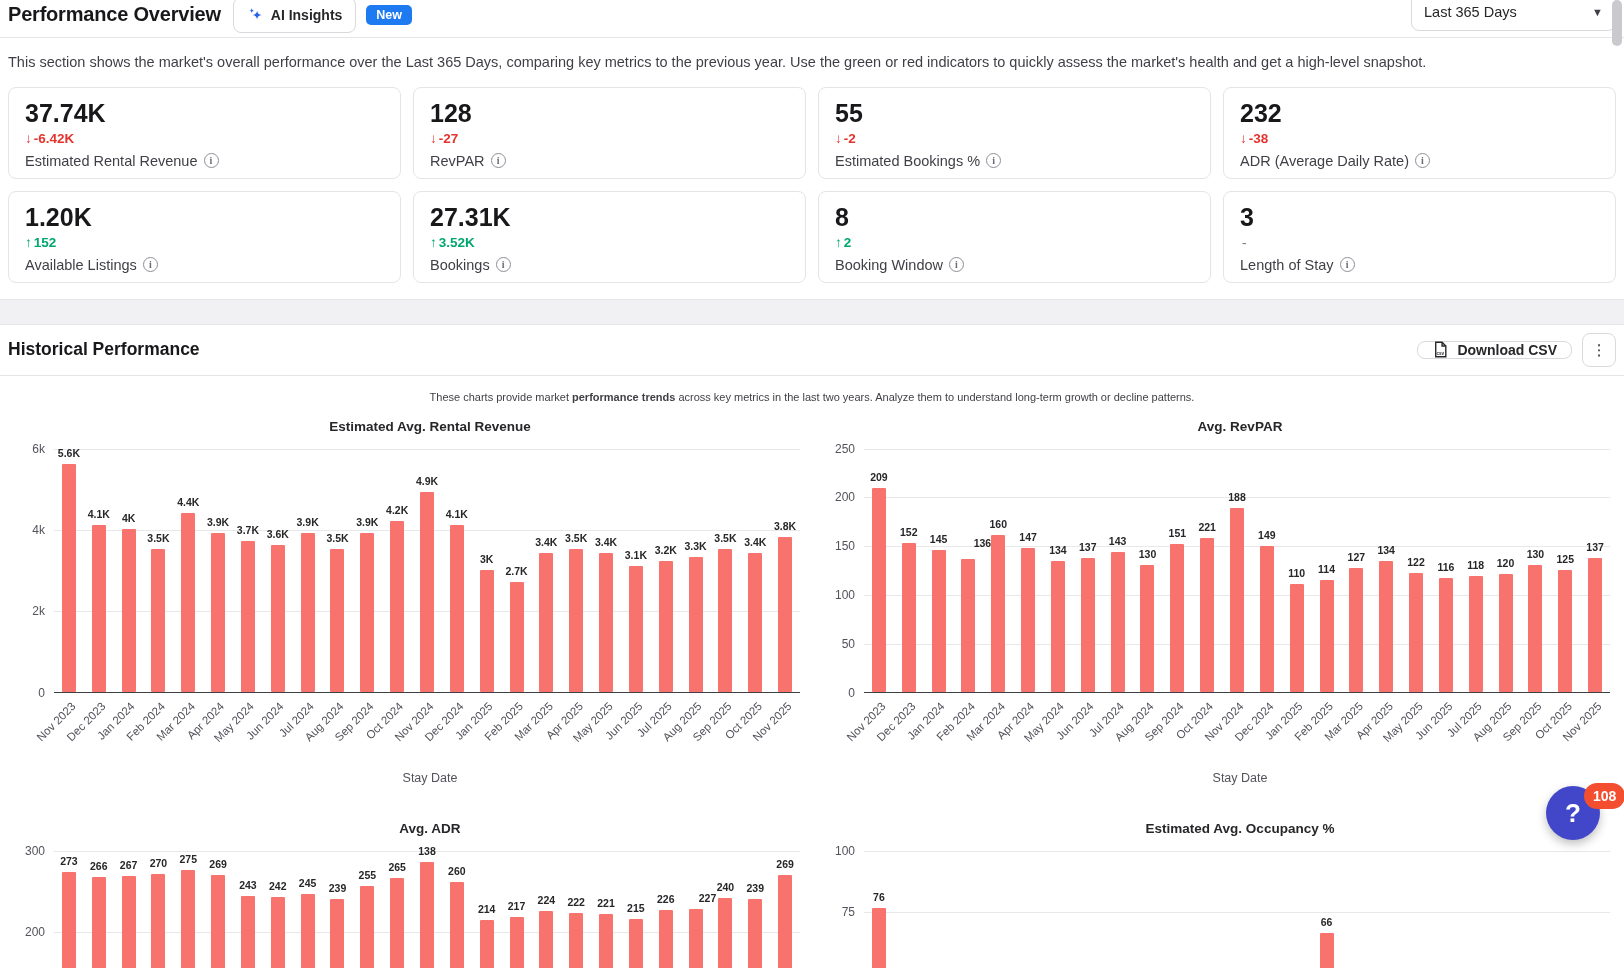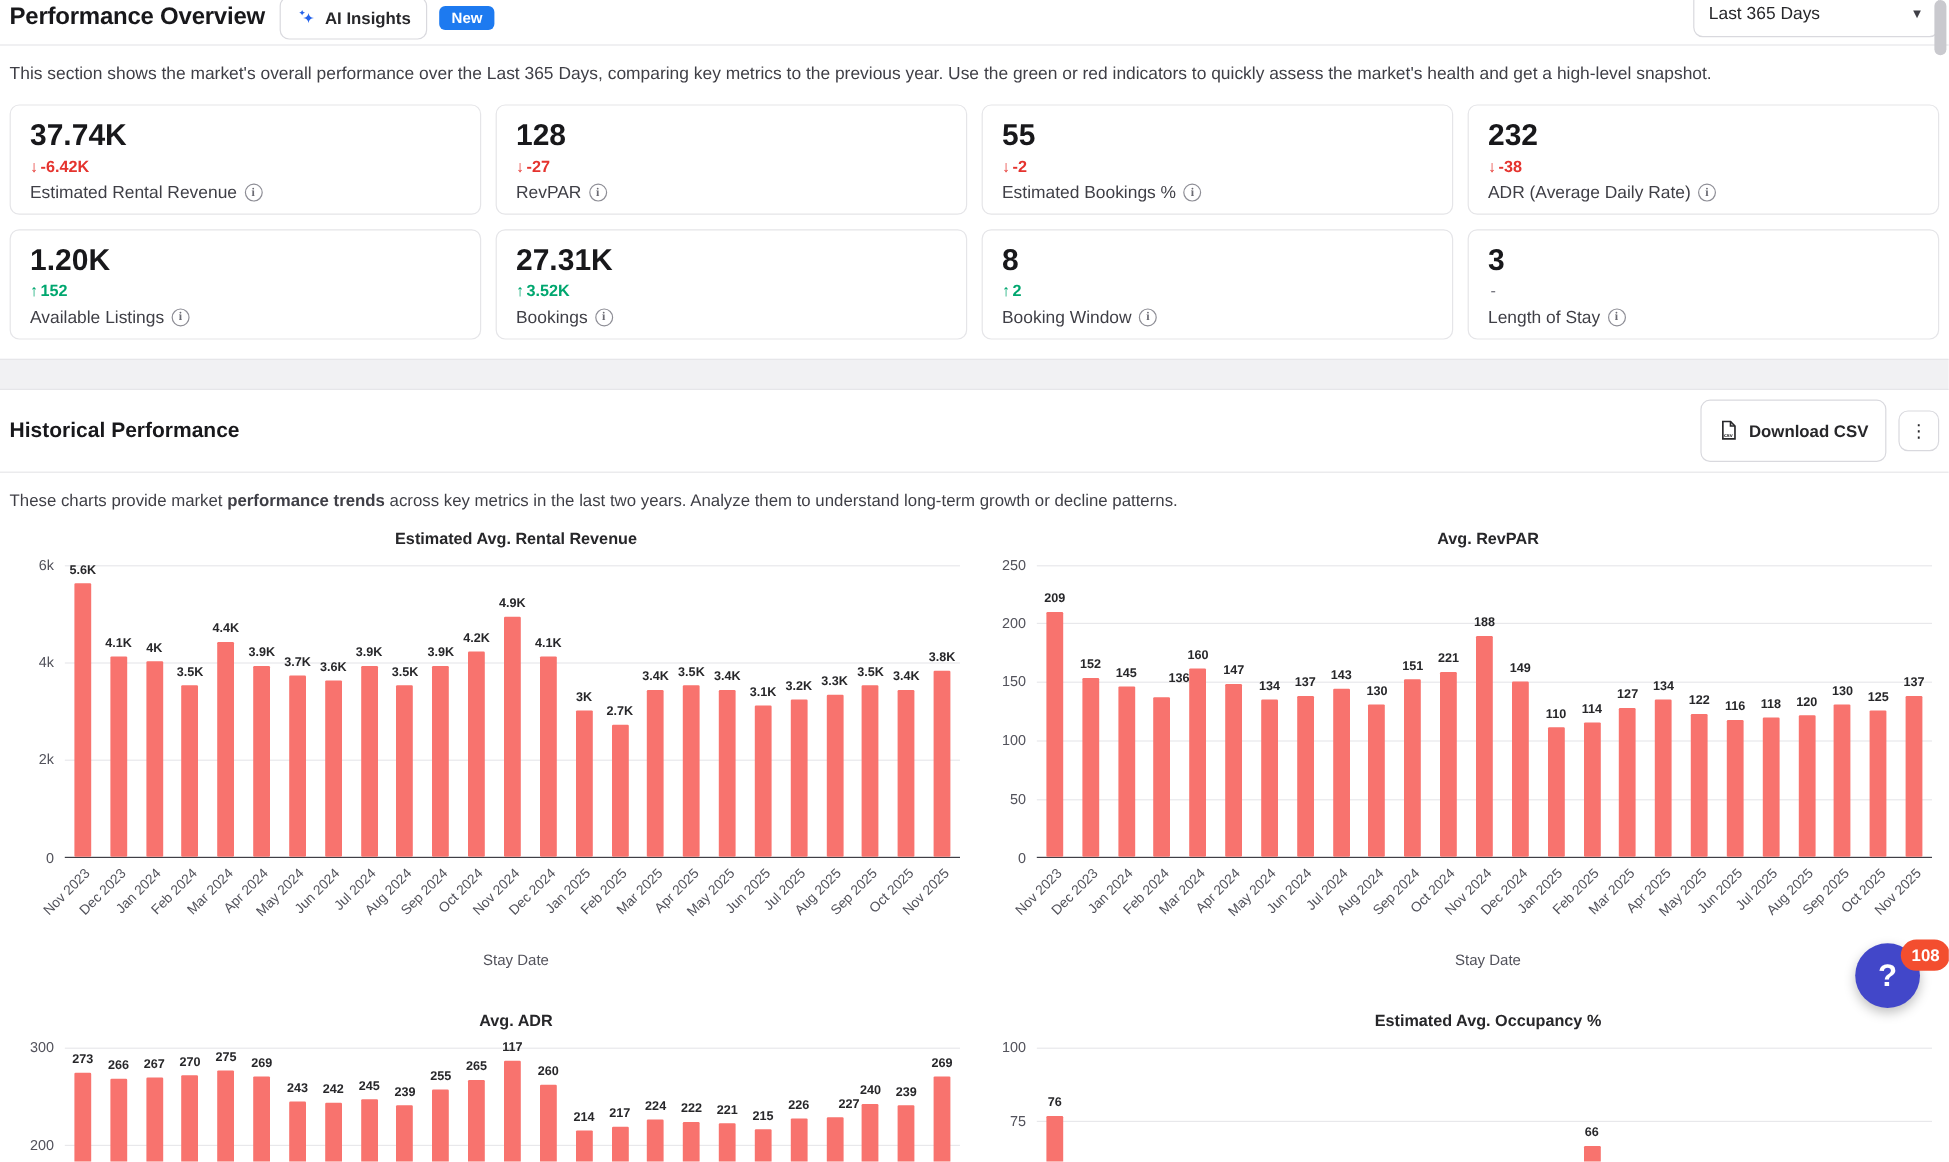--- a/index.html
+++ b/index.html
@@ -44,30 +44,30 @@
     width:15px; height:15px; border:1.2px solid #8E8E96; border-radius:50%;
     font-size:10px; line-height:1; display:inline-flex; align-items:center; justify-content:center;
     color:#6B6B73; font-family:"Liberation Serif", serif; font-weight:700; cursor:pointer; flex:0 0 auto;
   }
   .section-gap { height:26px; background:#F1F1F3; border-top:1px solid #E6E6E9; border-bottom:1px solid #E6E6E9; margin-top:16px; }
   
   .hist-header { display:flex; align-items:center; padding:8px 8px; }
   h2 { font-size:17.5px; font-weight:700; margin:0; color:#18181B; }
   .hist-actions { margin-left:auto; display:flex; align-items:center; gap:10px; }
   .csv-btn {
-    height:52px; padding:0 14px; border:1px solid #D9D9DE; border-radius:8px; background:#fff;
+    height:18px; padding:0 14px; border:1px solid #D9D9DE; border-radius:8px; background:#fff;
     font-family:inherit; font-size:14px; font-weight:600; color:#27272A;
     display:flex; align-items:center; gap:8px; cursor:pointer;
   }
   .kebab-btn {
     width:34px; height:34px; border:1px solid #D9D9DE; border-radius:8px; background:#fff;
     font-size:15px; color:#27272A; display:flex; align-items:center; justify-content:center; cursor:pointer;
   }
   .hist-divider { height:1px; background:#E6E6E9; }
-  .hist-desc { padding:0 8px; margin:15px 0 0; font-size:14px; color:#3F3F46; }
+  .hist-desc { padding:0 8px; margin:15px 0 0; font-size:11px; color:#3F3F46;text-align:center; }
   .hist-desc strong { font-weight:700; }
   
   .charts-grid { display:grid; grid-template-columns:1fr 1fr; column-gap:12px; row-gap:36px; padding:0 8px; margin-top:16px; }
   .chart-title { font-size:13.5px; font-weight:700; color:#27272A; text-align:center; margin-left:46px; height:16px; }
   .chart-body { display:flex; margin-top:14px; }
   .y-axis { position:relative; width:46px; height:244px; flex:0 0 auto; }
   .ytick { position:absolute; right:9px; transform:translateY(-50%); font-size:12px; color:#52525B; }
   .plot { position:relative; flex:1 1 auto; height:244px; border-bottom:1.5px solid #3F3F46; margin-right:6px; }
   .gridline { position:absolute; left:0; right:0; height:1px; background:#E8E8EB; }
   .bar { position:absolute; bottom:0; width:14px; background:var(--bar,#F8736E); border-radius:1px; }
@@ -553,21 +553,21 @@
             <div class="bar-label" style="left: 30%; bottom: 201.827px;">242</div>
             <div class="bar" style="left: calc(34% - 7px); height: 199.267px;"></div>
             <div class="bar-label" style="left: 34%; bottom: 204.267px;">245</div>
             <div class="bar" style="left: calc(38% - 7px); height: 194.387px;"></div>
             <div class="bar-label" style="left: 38%; bottom: 199.387px;">239</div>
             <div class="bar" style="left: calc(42% - 7px); height: 207.4px;"></div>
             <div class="bar-label" style="left: 42%; bottom: 212.4px;">255</div>
             <div class="bar" style="left: calc(46% - 7px); height: 215.533px;"></div>
             <div class="bar-label" style="left: 46%; bottom: 220.533px;">265</div>
             <div class="bar" style="left: calc(50% - 7px); height: 231.8px;"></div>
-            <div class="bar-label" style="left: 50%; bottom: 236.8px;">117</div>
+            <div class="bar-label" style="left: 50%; bottom: 236.8px;">138</div>
             <div class="bar" style="left: calc(54% - 7px); height: 211.467px;"></div>
             <div class="bar-label" style="left: 54%; bottom: 216.467px;">260</div>
             <div class="bar" style="left: calc(58% - 7px); height: 174.053px;"></div>
             <div class="bar-label" style="left: 58%; bottom: 179.053px;">214</div>
             <div class="bar" style="left: calc(62% - 7px); height: 176.493px;"></div>
             <div class="bar-label" style="left: 62%; bottom: 181.493px;">217</div>
             <div class="bar" style="left: calc(66% - 7px); height: 182.187px;"></div>
             <div class="bar-label" style="left: 66%; bottom: 187.187px;">224</div>
             <div class="bar" style="left: calc(70% - 7px); height: 180.56px;"></div>
             <div class="bar-label" style="left: 70%; bottom: 185.56px;">222</div>

